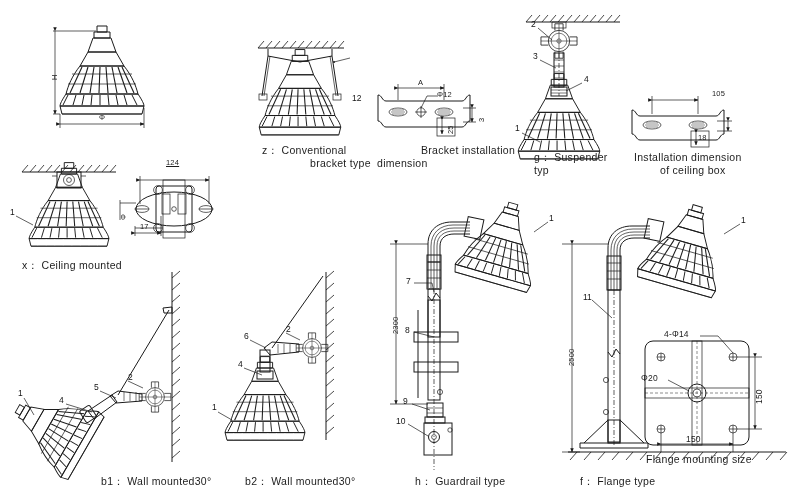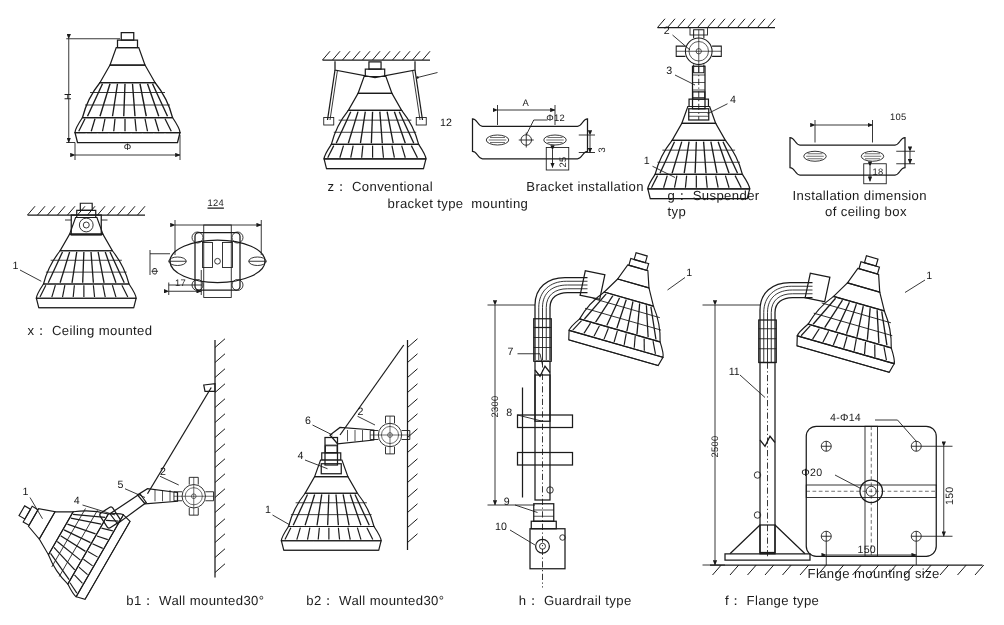--- a/index.html
+++ b/index.html
@@ -629,21 +629,21 @@
 <div class="call" style="left:403px; top:396px;">9</div>
 <div class="call" style="left:396px; top:416px;">10</div>
 
 <div class="call" style="left:741px; top:215px;">1</div>
 <div class="call" style="left:583px; top:292px;">11</div>
 
 <div class="cap" style="left:262px; top:144px;">z： Conventional</div>
 <div class="cap" style="left:262px; top:157px;margin-left:48px;">bracket type</div>
 
 <div class="cap" style="left:377px; top:144px;padding-left:44px;">Bracket installation</div>
-<div class="cap" style="left:377px; top:157px;">mounting</div>
+<div class="cap" style="left:377px; top:157px;">dimension</div>
 
 <div class="cap" style="left:534px; top:151px;text-align:center;">g： Suspender</div>
 <div class="cap" style="left:534px; top:164px;">typ</div>
 
 <div class="cap" style="left:634px; top:151px;">Installation dimension</div>
 <div class="cap" style="left:660px; top:164px;text-align:center;">of ceiling box</div>
 
 <div class="cap" style="left:22px; top:259px;">x： Ceiling mounted</div>
 
 <div class="cap" style="left:101px; top:475px;">b1： Wall mounted30°</div>

